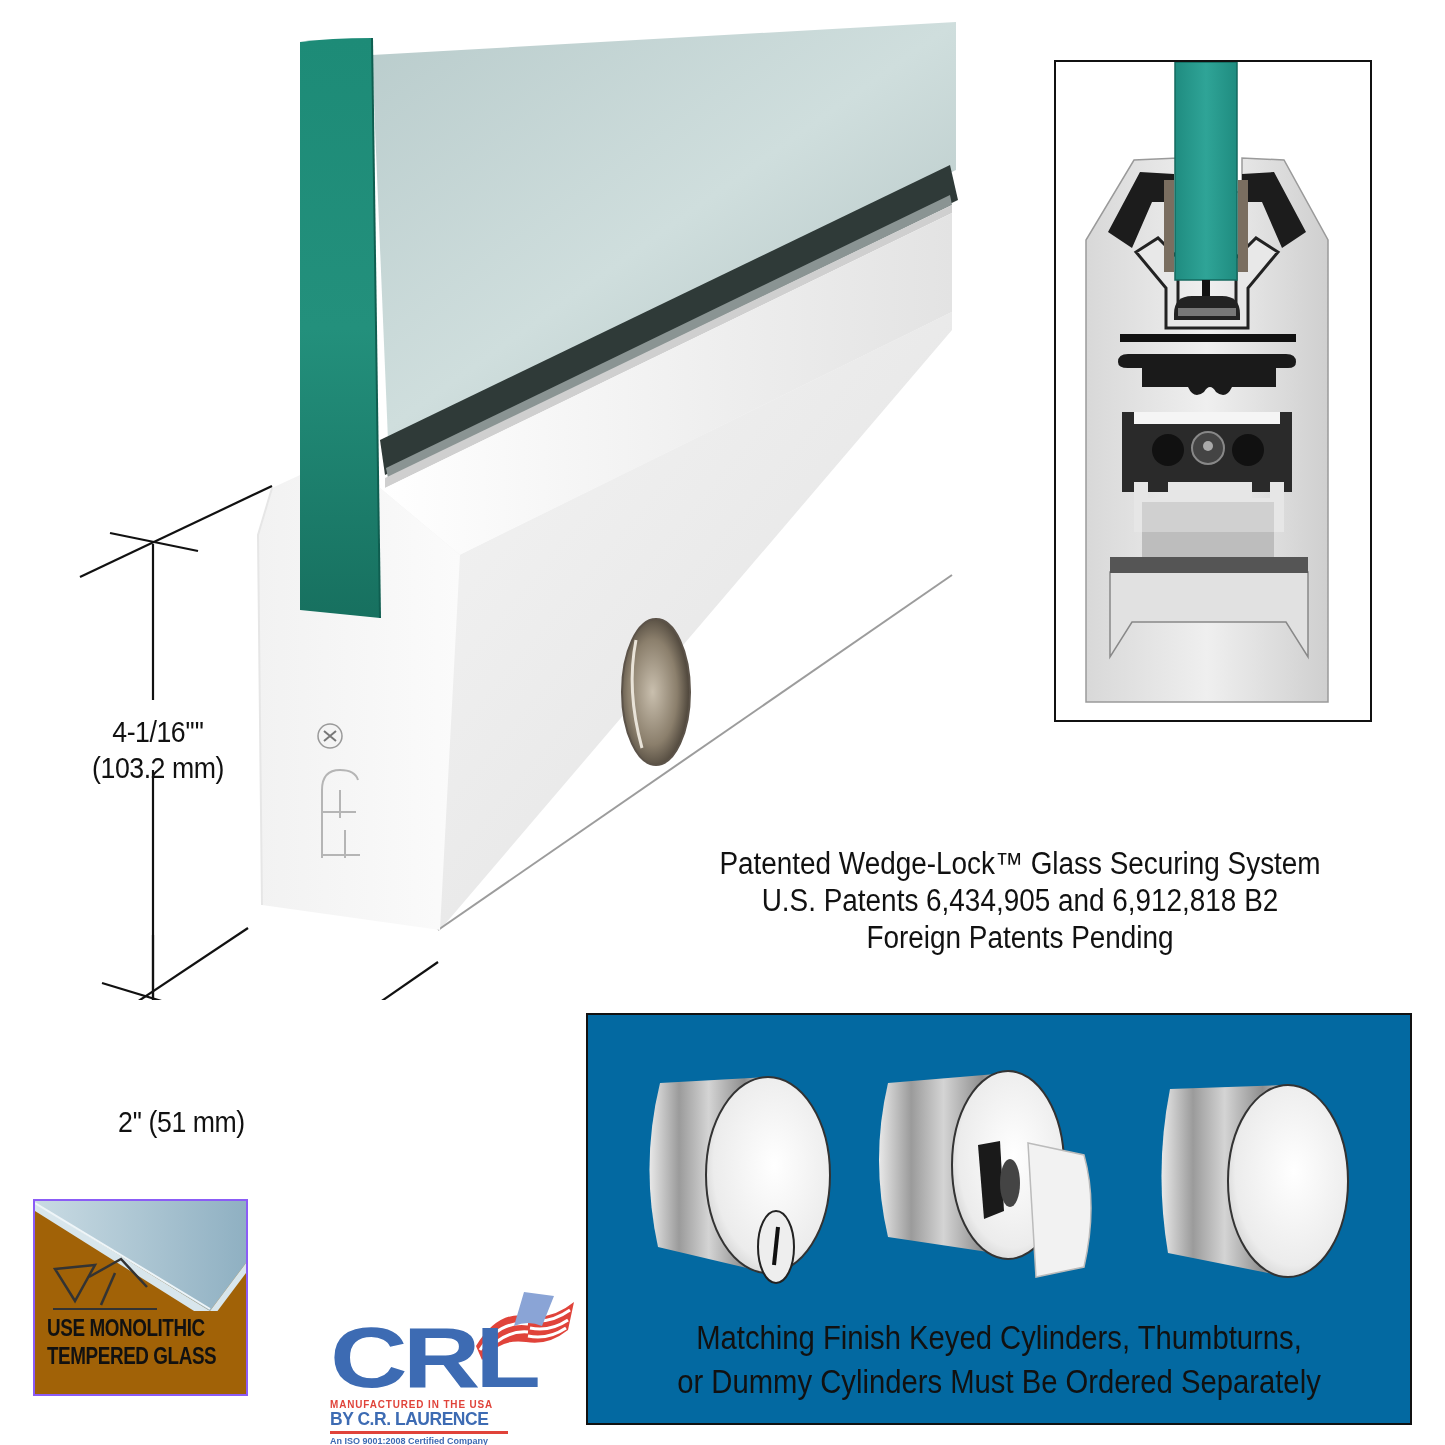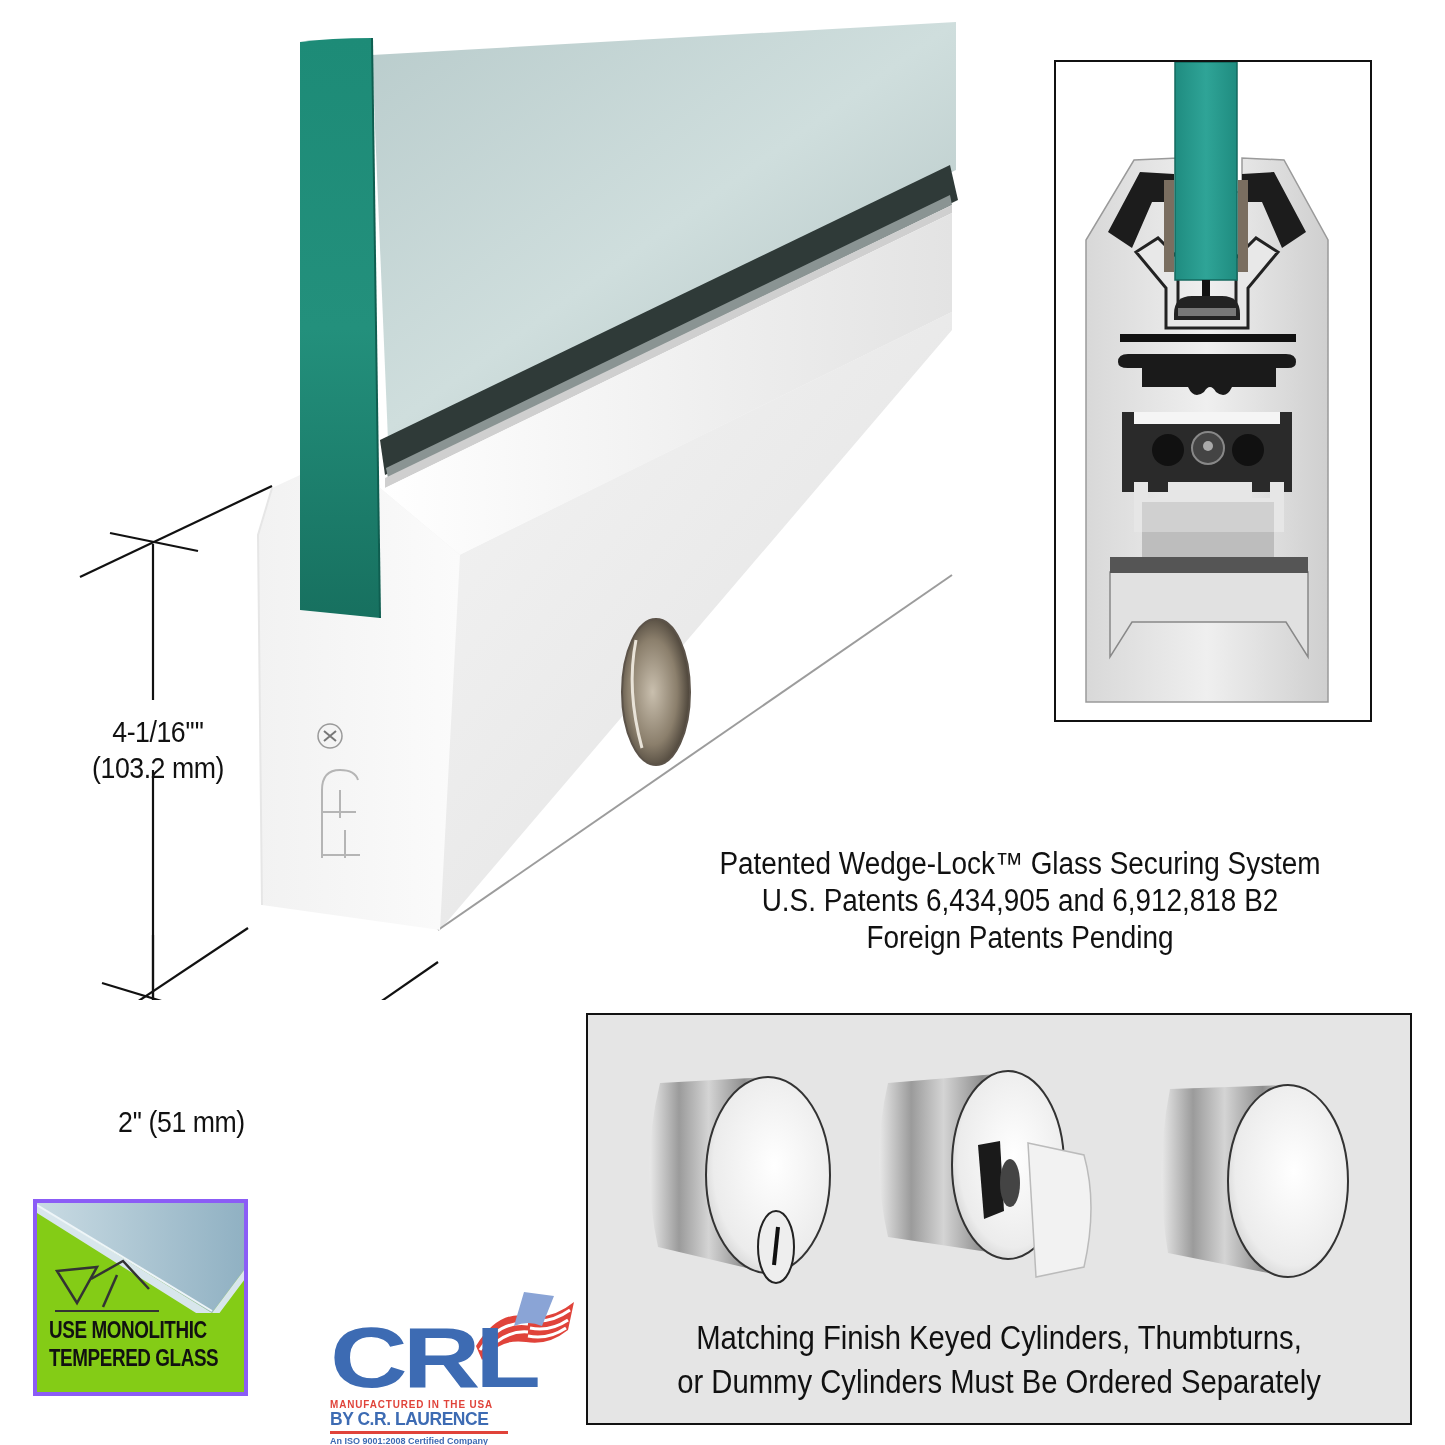--- a/index.html
+++ b/index.html
@@ -5,25 +5,25 @@
   html, body { margin:0; padding:0; background:#ffffff; }
   body { width:1445px; height:1445px; position:relative; overflow:hidden; font-family:"Liberation Sans", sans-serif; color:#111; }
   .abs { position:absolute; }
   svg { display:block; }
 
   .dim-label { position:absolute; font-size:29px; line-height:36px; text-align:center; color:#111; letter-spacing:-0.5px; transform:scaleX(0.92); transform-origin:left top; }
   .patent-text { position:absolute; left:660px; top:845px; width:720px; text-align:center; font-size:31px; line-height:37px; color:#111; transform:scaleX(0.9); transform-origin:center top; }
   .patent-text div { white-space:nowrap; }
 
   .section-box { position:absolute; left:1054px; top:60px; width:318px; height:662px; border:2px solid #111; background:#fff; box-sizing:border-box; }
-  .cyl-box { position:absolute; left:586px; top:1013px; width:826px; height:412px; border:2px solid #111; background:#e5e5e5; box-sizing:border-box; }
+  .cyl-box { position:absolute; left:586px; top:1013px; width:826px; height:412px; border:2px solid #111; background:#0369a1; box-sizing:border-box; }
   .cyl-caption { position:absolute; left:0; right:0; top:300px; text-align:center; font-size:34px; line-height:44px; color:#111; transform:scaleX(0.86); transform-origin:center top; }
   .cyl-caption div { white-space:nowrap; }
 
-  .glass-badge { position:absolute; left:33px; top:1199px; width:215px; height:197px; border:4px solid #8b5cf6; box-sizing:border-box; background:#84cc16; overflow:hidden; }
+  .glass-badge { position:absolute; left:33px; top:1199px; width:215px; height:197px; border:2px solid #8b5cf6; box-sizing:border-box; background:#a16207; overflow:hidden; }
   .glass-badge-text { position:absolute; left:12px; top:113px; font-family:"Liberation Sans", sans-serif; font-weight:bold; font-size:23px; line-height:28px; color:#111; letter-spacing:-0.5px; transform:scaleX(0.82); transform-origin:left top; white-space:nowrap; }
 
   .crl-logo { position:absolute; left:318px; top:1280px; width:260px; height:160px; }
   .crl-letters { position:absolute; left:12px; top:34px; font-family:"Liberation Sans", sans-serif; font-weight:bold; font-size:86px; line-height:86px; color:#3d6bb3; letter-spacing:-4px; transform:scaleX(1.25); transform-origin:left top; }
   .crl-made { position:absolute; left:12px; top:118px; font-size:11px; font-weight:bold; color:#e0433a; letter-spacing:1px; white-space:nowrap; transform:scaleX(0.9); transform-origin:left top; }
   .crl-by { position:absolute; left:12px; top:128px; font-size:19px; font-weight:bold; color:#3d6bb3; white-space:nowrap; letter-spacing:-0.5px; transform:scaleX(0.92); transform-origin:left top; }
   .crl-rule { position:absolute; left:12px; top:151px; width:178px; height:3px; background:#e0433a; }
   .crl-sub { position:absolute; left:12px; top:156px; font-size:9px; font-weight:bold; color:#3d6bb3; white-space:nowrap;text-align:center; }
 </style>
 </head>

